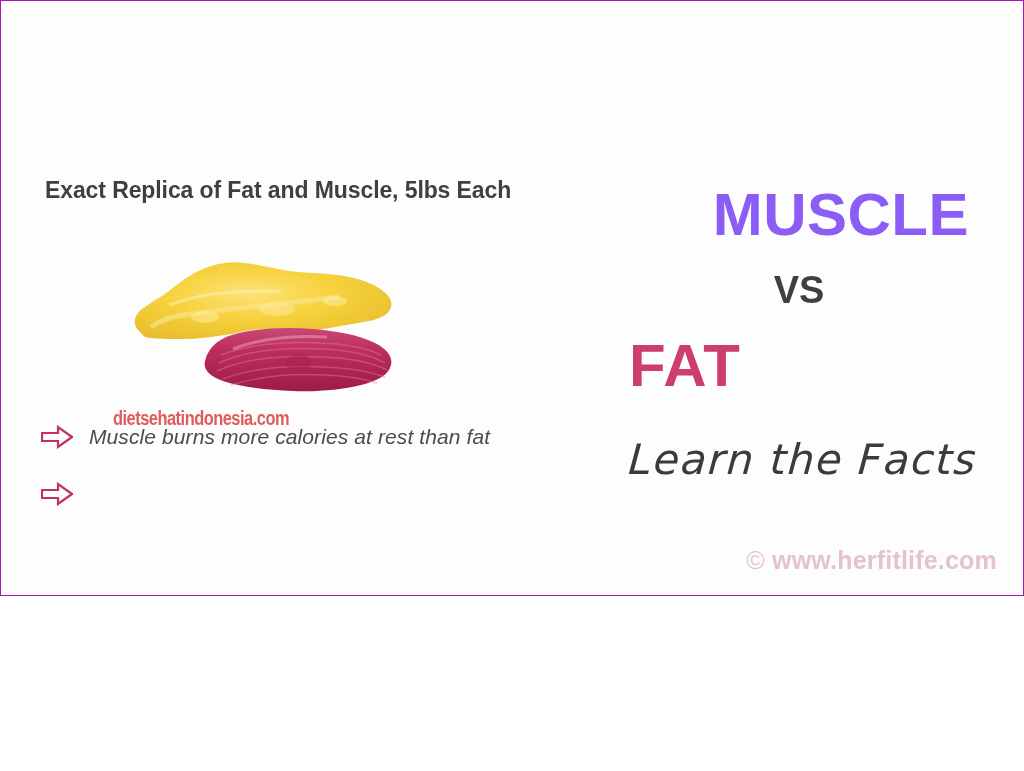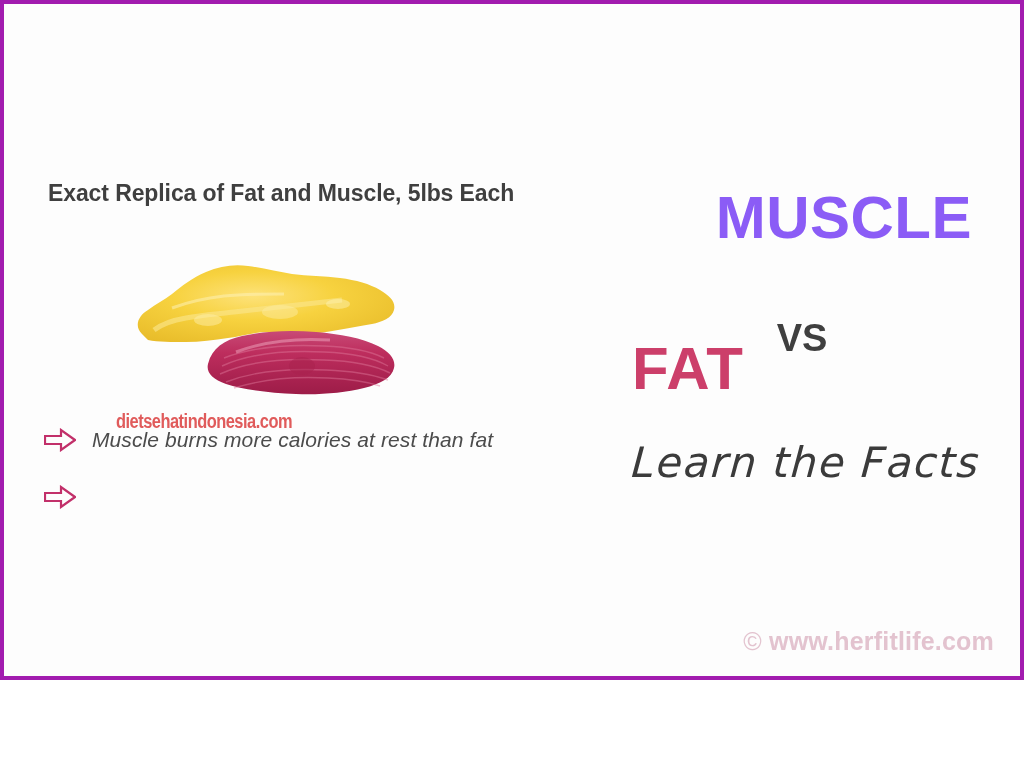--- a/index.html
+++ b/index.html
@@ -7,24 +7,24 @@
     padding: 0;
     background: #ffffff;
   }
   body {
     font-family: "Liberation Sans", sans-serif;
   }
 
   #poster {
     position: relative;
     width: 1024px;
-    height: 680px;
+    height: 596px;
     box-sizing: border-box;
     background: #fdfdfd;
-    border: 4px solid #a21caf;
+    border: 1px solid #a21caf;
     overflow: hidden;
   }
 
   
 
   #headline {
     position: absolute;
     left: 44px;
     top: 176px;
     font-size: 23px;
@@ -100,21 +100,20 @@
   #word-vs {
     position: absolute;
     left: 628px;
     top: 270px;
     width: 340px;
     text-align: center;
     font-size: 38px;
     font-weight: bold;
     color: #3f3f3f;
     line-height: 1;
-    margin-top: 45px;
   }
 
   #word-fat {
     position: absolute;
     left: 628px;
     top: 335px;
     width: 340px;
     text-align: left;
     font-size: 60px;
     font-weight: bold;

